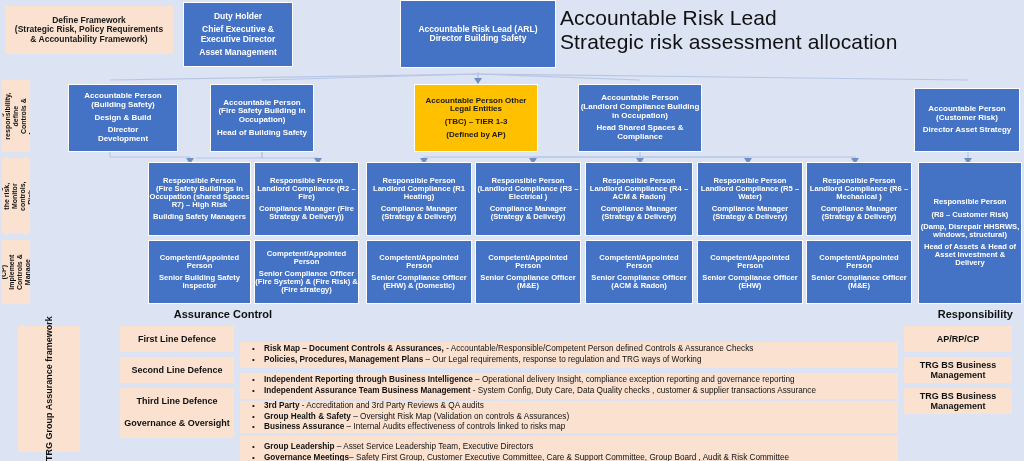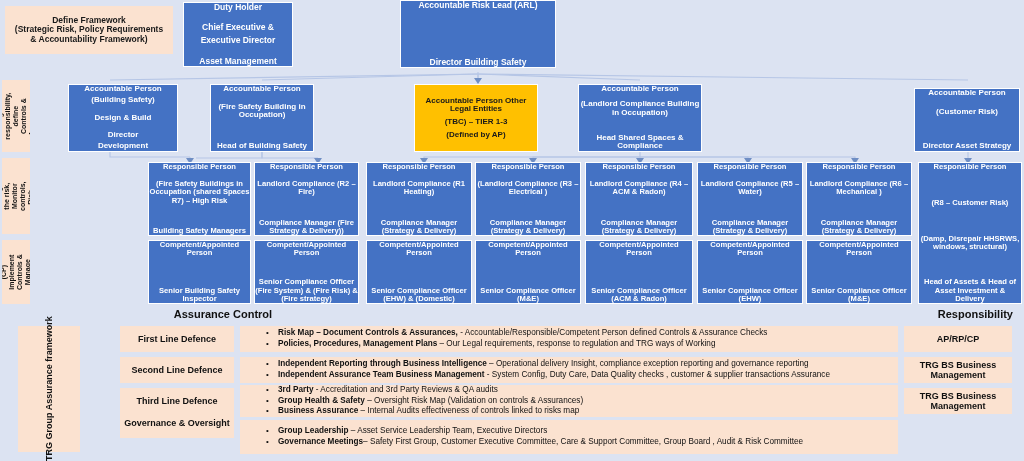--- a/index.html
+++ b/index.html
@@ -17,21 +17,21 @@
     position:absolute;
     box-sizing:border-box;
     display:flex;
     flex-direction:column;
     align-items:center;
     justify-content:center;
     text-align:center;
     line-height:1.08;
     overflow:hidden;
   }
-  .blue{background:#4472c4;color:#ffffff;font-weight:bold;border:1px solid #ffffff;justify-content:space-between;}
+  .blue{background:#4472c4;color:#ffffff;font-weight:bold;border:1px solid #ffffff;}
   .gold{background:#ffc000;color:#1a1a1a;font-weight:bold;border:1px solid #ffffff;}
   .cream{background:#fbe2d0;color:#1a1a1a;font-weight:bold;}
 
   .box .ln{display:block;}
   .sp{height:4px;}
 
   
   #title{
     position:absolute;left:560px;top:6px;width:460px;
     color:#111;font-size:21px;line-height:1.12;font-weight:normal;
@@ -63,21 +63,21 @@
     background:#dce3f2;
   }
   .fw-head{
     position:absolute;font-weight:bold;color:#111;font-size:11px;text-align:right;
   }
   .fw-cell{
     position:absolute;background:#fbe2d0;box-sizing:border-box;
     display:flex;flex-direction:column;justify-content:center;
   }
   .fw-cell.center{align-items:center;text-align:center;font-weight:bold;font-size:9px;color:#111;}
-  .fw-bullets{padding:2px 4px 2px 24px;}
+  .fw-bullets{padding:2px 4px 2px 10px;margin-top:16px;}
   .fw-bullets .bl{
     font-size:8.2px;color:#111;line-height:1.32;position:relative;padding-left:14px;
     white-space:nowrap;
   }
   .fw-bullets .bl:before{
     content:"\2022";position:absolute;left:2px;top:0;font-size:8px;color:#111;
   }
   .fw-bullets .bl b{font-weight:bold;}
 
   #trg{
@@ -146,20 +146,24 @@
     <span class="ln">Executive Director</span>
     <div class="sp"></div>
     <span class="ln">Asset Management</span>
   </div>
 
   <div class="box blue" style="left:400px;top:0px;width:156px;height:68px;font-size:8.5px;">
     <span class="ln">Accountable  Risk Lead (ARL)</span>
     <span class="ln">Director Building Safety</span>
   </div>
 
+  <div id="title">
+    <div>Accountable Risk Lead</div>
+    <div>Strategic risk assessment allocation</div>
+  </div>
 
   <div class="tierlab" style="left:2px;top:80px;width:28px;height:72px;">
     <span style="width:70px;">TIER 1 –(AP)  Legal responsibility, define Controls &amp; Assurances (Risk Map)</span>
   </div>
   <div class="tierlab" style="left:2px;top:158px;width:28px;height:76px;">
     <span style="width:74px;">TIER 2 –(RP)  Manage the risk, Monitor controls, Risk-based judgement</span>
   </div>
   <div class="tierlab" style="left:2px;top:240px;width:28px;height:64px;">
     <span style="width:62px;">TIER 3 – (CP) Implement Controls &amp; Manage Compliance</span>
   </div>

